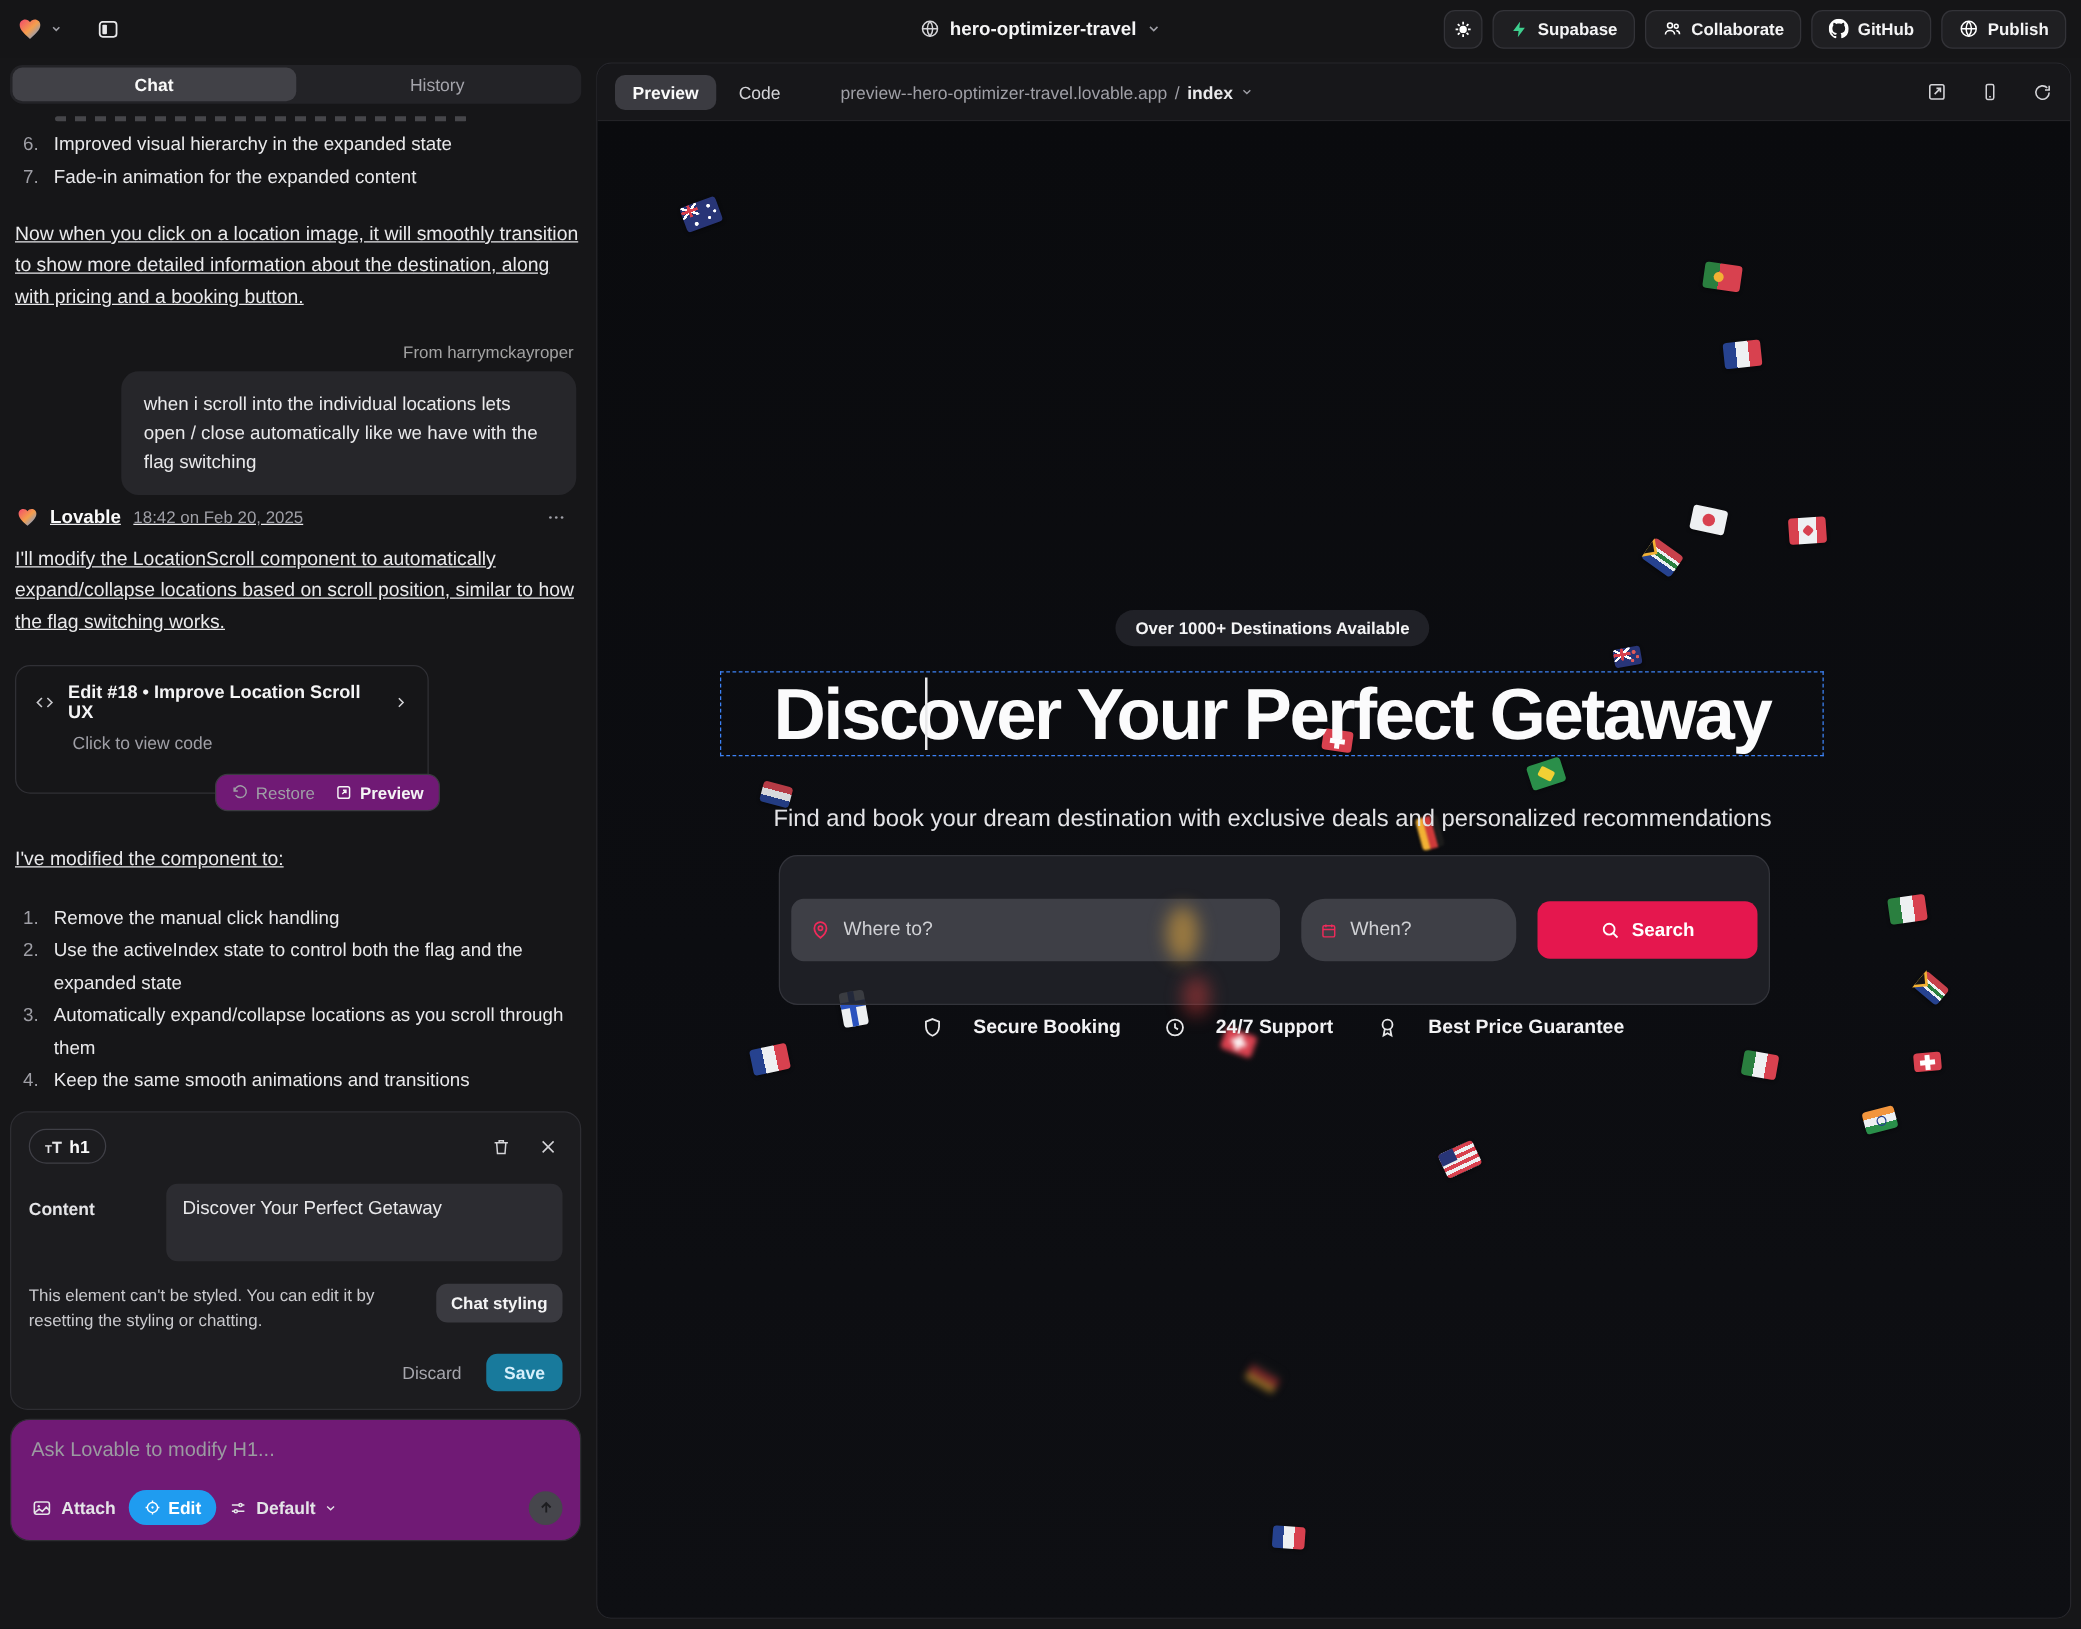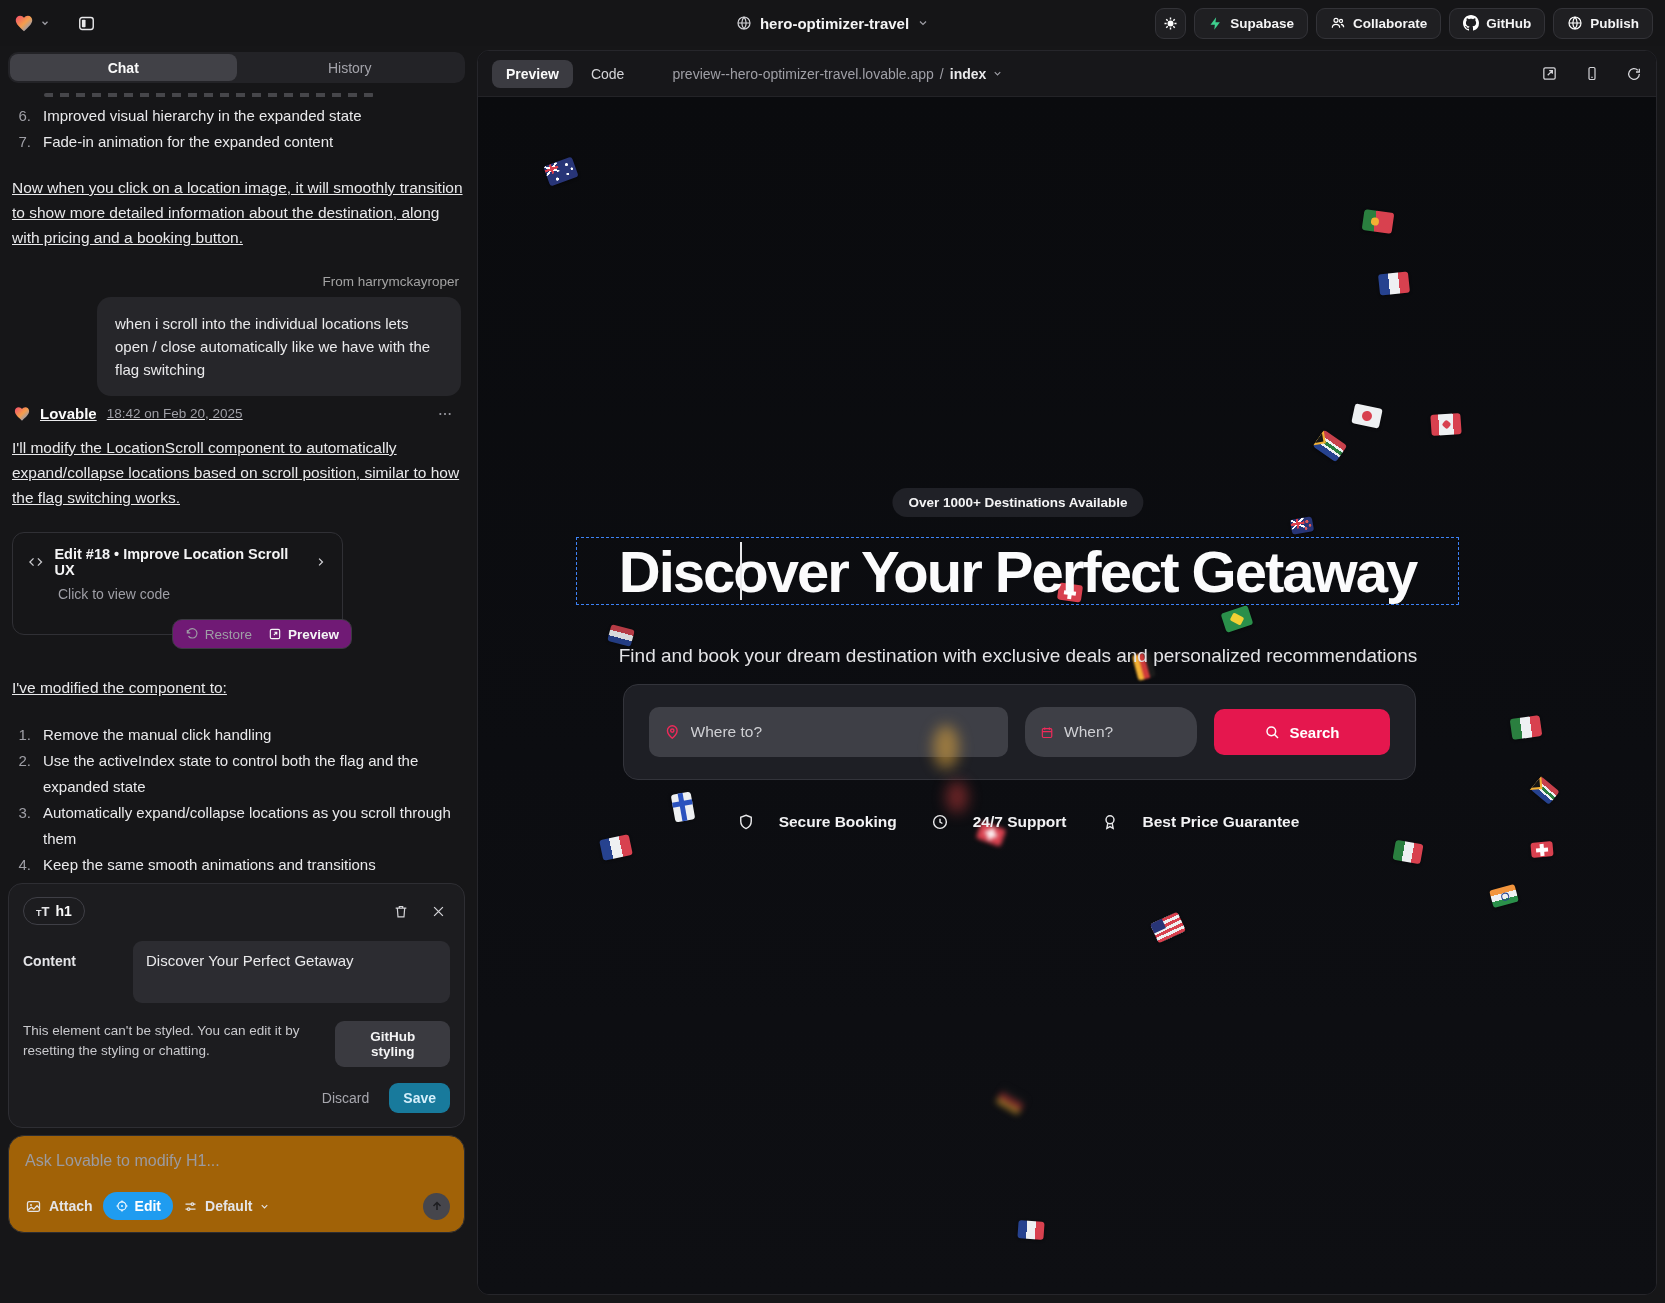--- a/index.html
+++ b/index.html
@@ -69,21 +69,21 @@
   .ed-label { width:96px; padding-top:12px; font-size:14px; font-weight:600; color:#e4e4e7; }
   .ed-textarea { flex:1; height:62px; background:#2c2c31; border:none; border-radius:9px; resize:none; color:#e9e9eb; font-size:15px; font-family:"Liberation Sans", sans-serif; padding:11px 13px; outline:none; }
   .ed-noterow { display:flex; margin-top:18px; align-items:flex-start; }
   .ed-note { width:318px; font-size:13.5px; line-height:20px; color:#c9c9cd; }
   .reset-btn { margin-left:auto; background:#3a3a40; border:none; border-radius:9px; color:#f4f4f5; font-size:13.5px; font-weight:600; padding:8px 12px; cursor:pointer; }
   .ed-footer { display:flex; justify-content:flex-end; align-items:center; gap:20px; margin-top:16px; }
   .discard-btn { background:none; border:none; color:#a6a6ad; font-size:14px; cursor:pointer; }
   .save-btn { background:#187a9c; border:none; border-radius:9px; color:#d5effb; font-size:14px; font-weight:600; padding:7px 14px; cursor:pointer; }
 
   
-  .composer { margin:7px 8px 0 8px; background:#a16207; border:1px solid #2d2d31; border-radius:16px; padding:16px 14px 12px 16px; }
+  .composer { margin:7px 8px 0 8px; background:#701a75; border:1px solid #2d2d31; border-radius:16px; padding:16px 14px 12px 16px; }
   .composer-input { width:100%; background:transparent; border:none; outline:none; color:#e4e4e7; font-size:16px; font-family:"Liberation Sans", sans-serif; }
   .composer-input::placeholder { color:#9b9ba1; }
   .composer-row { margin-top:22px; display:flex; align-items:center; gap:10px; }
   .comp-btn { display:flex; align-items:center; gap:7px; background:none; border:none; color:#e4e4e7; font-size:14px; font-weight:600; cursor:pointer; }
   .edit-pill { display:flex; align-items:center; gap:6px; background:#1f9cf0; border:none; border-radius:999px; color:#fff; font-size:14px; font-weight:700; padding:6px 12px; cursor:pointer; }
   .mode-btn { display:flex; align-items:center; gap:7px; background:none; border:none; color:#e4e4e7; font-size:14px; font-weight:600; cursor:pointer; }
   .send-btn { margin-left:auto; width:27px; height:27px; border-radius:50%; background:#46464c; border:none; display:flex; align-items:center; justify-content:center; color:#1d1d20; cursor:pointer; }
 
   
   .preview-frame { position:absolute; left:477px; top:4px; width:1180px; height:1245px; background:#0c0d10; border:1px solid #26262b; border-radius:12px; overflow:hidden; display:flex; flex-direction:column; }
@@ -94,21 +94,21 @@
   .pv-url .page { color:#e9e9eb; font-weight:600; }
   .pv-icons { margin-left:auto; display:flex; align-items:center; gap:26px; color:#c9c9cd; }
 
   .viewport { position:relative; flex:1; background:linear-gradient(180deg,#0a0b0e 0%,#0c0d11 55%,#0e0f13 100%); overflow:hidden; }
   .hero { position:absolute; left:0; top:0; width:1080px; height:100%; }
   .hero-badge { position:absolute; top:391px; left:50%; transform:translateX(-50%); background:#202127; border-radius:999px; padding:7px 16px; font-size:13.5px; font-weight:700; color:#f4f4f5; white-space:nowrap; z-index:4; }
   .sel-box { position:absolute; left:98px; top:440px; width:883px; height:68px; border:1px dashed #3d82f6; z-index:4; display:flex; align-items:center; justify-content:center; }
   .hero-title { font-size:58px; letter-spacing:-2px; font-weight:800; color:#fbfbfc; white-space:nowrap; }
   .caret { position:absolute; left:163px; top:4px; bottom:4px; width:1.5px; background:#e8e8ea; }
   .hero-sub { position:absolute; top:548px; left:0; width:100%; text-align:center; font-size:19px; color:#e3e3e6; z-index:4; }
-  .search-card { position:absolute; top:587px; left:145px; width:793px; height:96px; background:rgba(33,34,40,.88); border:1px solid #33343b; border-radius:15px; display:flex; align-items:center; padding:0 25px; gap:17px; z-index:3; }
+  .search-card { position:absolute; top:587px; left:145px; width:793px; height:120px; background:rgba(33,34,40,.88); border:1px solid #33343b; border-radius:15px; display:flex; align-items:center; padding:0 9px; gap:17px; z-index:3; }
   .s-input { height:50px; background:#3e3f46; border:none; border-radius:10px; display:flex; align-items:center; gap:10px; padding:0 15px; }
   .s-input input { background:transparent; border:none; outline:none; color:#d6d7da; font-size:15.5px; width:100%; font-family:"Liberation Sans", sans-serif; }
   .s-input input::placeholder { color:#cfd0d4; }
   .s-where { flex:1; }
   .s-when { width:172px;border-radius:19px; }
   .search-btn { width:176px; height:46px; background:#e5174e; border:none; border-radius:10px; color:#fff; font-size:15px; font-weight:700; display:flex; align-items:center; justify-content:center; gap:9px; cursor:pointer; }
   .trust-row { position:absolute; top:716px; left:0; width:100%; display:flex; justify-content:center; gap:34px; z-index:4; }
   .trust-item { display:flex; align-items:flex-start; gap:24px; font-size:15.5px; font-weight:600; color:#f2f2f4; }
   .trust-item svg { color:#e8e8ea; }
 
@@ -353,21 +353,21 @@
               </svg>
           </button>
         </span>
       </div>
       <div class="ed-content">
         <div class="ed-label">Content</div>
         <textarea class="ed-textarea" style="">Discover Your Perfect Getaway</textarea>
       </div>
       <div class="ed-noterow">
         <div class="ed-note">This element can't be styled. You can edit it by resetting the styling or chatting.</div>
-        <button class="reset-btn">GitHub styling</button>
+        <button class="reset-btn">Chat styling</button>
       </div>
       <div class="ed-footer">
         <button class="discard-btn">Discard</button>
         <button class="save-btn">Save</button>
       </div>
     </div>
 
     <div class="composer">
       <input class="composer-input" placeholder="Ask Lovable to modify H1..." style="">
       <div class="composer-row">

